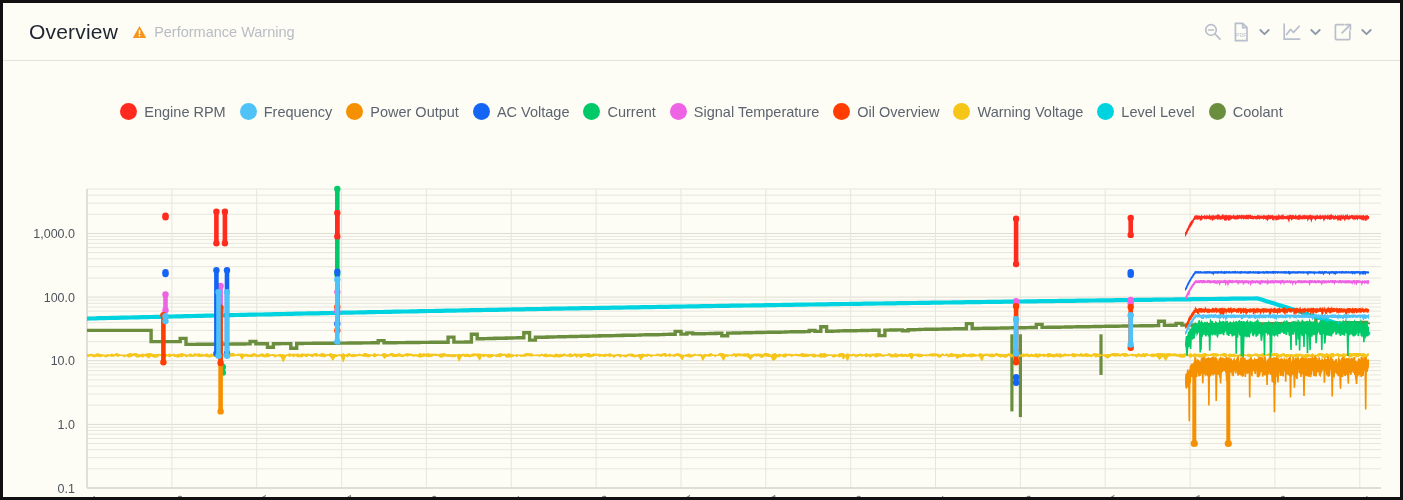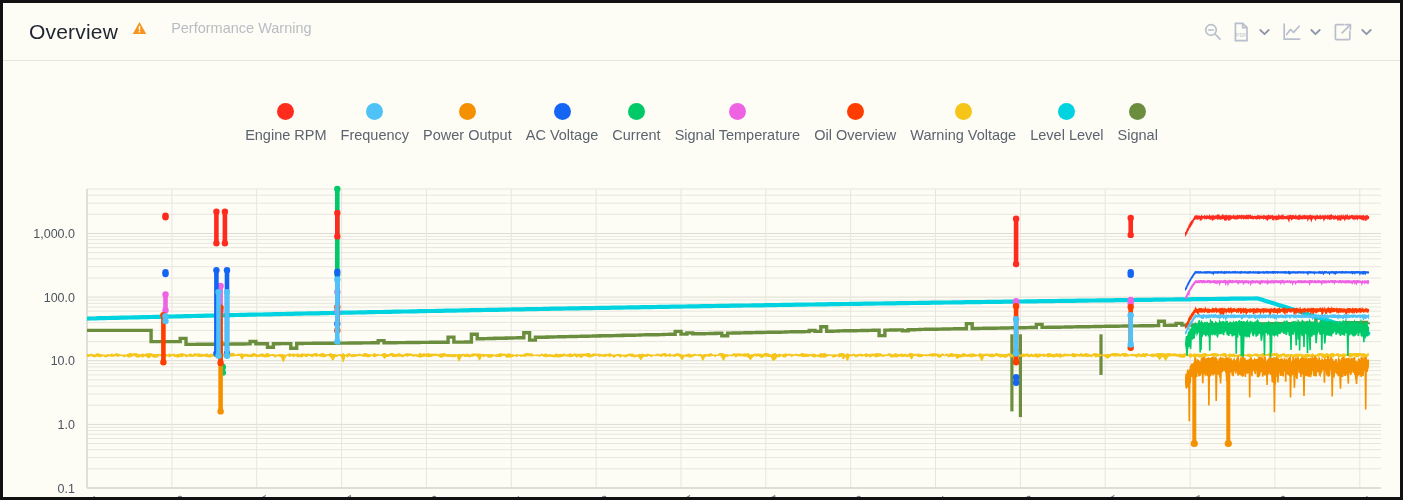--- a/index.html
+++ b/index.html
@@ -21,29 +21,29 @@
   
   .card-header {
     position: relative;
     height: 58px;
     border-bottom: 1px solid #E4E4DC;
     display: flex;
     align-items: center;
     padding: 0 22px 0 26px;
     background: #FDFDF5;
   }
-  .title-group { display: flex; align-items: flex-start; gap: 14px; }
+  .title-group { display: flex; align-items: center; gap: 14px; }
   .page-title {
     font-size: 21px;
     color: #1E2430;
     font-weight: 400;
     letter-spacing: .2px;
     white-space: nowrap;
   }
-  .warn-group { display: flex; align-items: center; gap: 24px; }
+  .warn-group { display: flex; align-items: center; gap: 7px; }
   .warn-icon { display: block; width: 15px; height: 14px; }
   .warn-text {
     font-size: 14.5px;
     color: #B9BCC4;
     white-space: nowrap;
   }
 
   .toolbar {
     margin-left: auto;
     display: flex;
@@ -82,21 +82,20 @@
     align-items: center;
     gap: 0px;
     pointer-events: none;
   }
   .legend-item {
     display: flex; align-items: center;
     gap: 7px;
     margin-right: 14px;
     pointer-events: auto;
     cursor: pointer;
-    flex-direction: column;
   }
   .legend-item:last-child { margin-right: 0; }
   .legend-dot {
     width: 17px; height: 17px;
     border-radius: 50%;
     flex: 0 0 auto;
   }
   .legend-label {
     font-size: 14.5px;
     color: #5D6470;
@@ -224,21 +223,21 @@
         <div class="legend-item">
           <span class="legend-dot" style="background: rgb(245, 197, 24);"></span>
           <span class="legend-label">Warning Voltage</span>
         </div>
         <div class="legend-item">
           <span class="legend-dot" style="background: rgb(0, 211, 224);"></span>
           <span class="legend-label">Level Level</span>
         </div>
         <div class="legend-item">
           <span class="legend-dot" style="background: rgb(107, 142, 62);"></span>
-          <span class="legend-label">Signal</span>
+          <span class="legend-label">Coolant</span>
         </div>
       </div>
     <div class="plot-wrap">
       <svg class="plot" id="plot" width="1397" height="439">
           <g>
             <line x1="84" x2="1378" y1="427.0" y2="427.0" class="gridline-major"></line>
             <line x1="84" x2="1378" y1="407.8" y2="407.8" class="gridline"></line>
             <line x1="84" x2="1378" y1="396.6" y2="396.6" class="gridline"></line>
             <line x1="84" x2="1378" y1="388.7" y2="388.7" class="gridline"></line>
             <line x1="84" x2="1378" y1="382.5" y2="382.5" class="gridline"></line>

